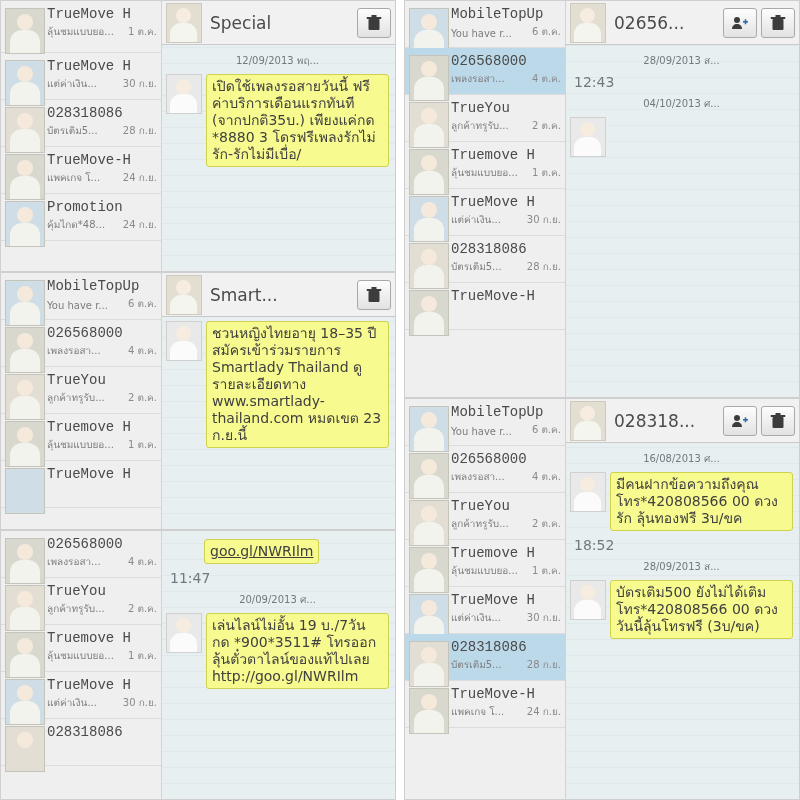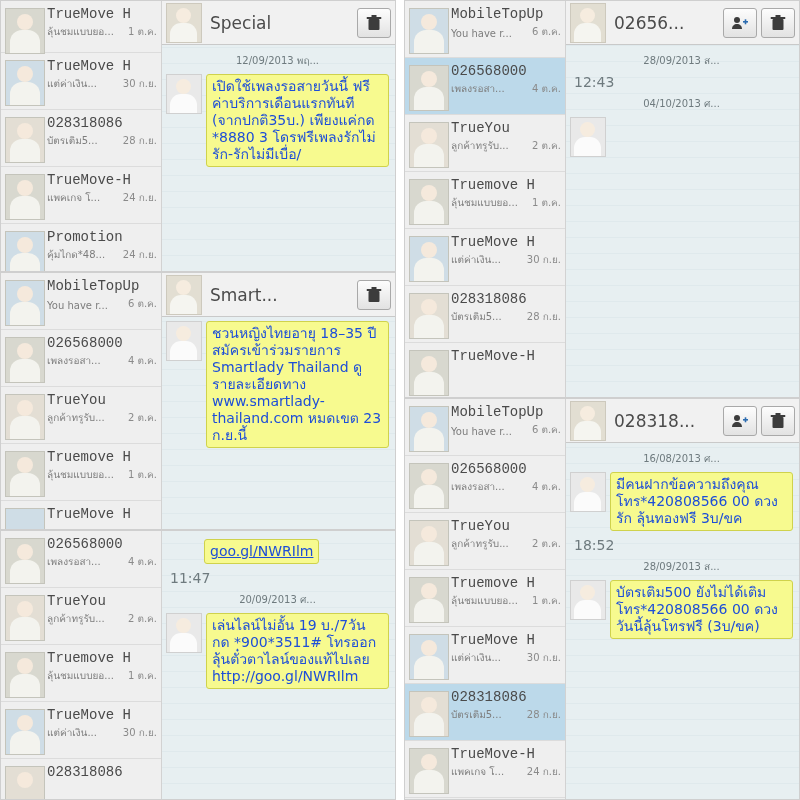--- a/index.html
+++ b/index.html
@@ -3,21 +3,21 @@
 <meta charset="utf-8">
 <style>
   html,body{margin:0;padding:0;background:#ffffff;}
   body{width:800px;height:800px;font-family:"DejaVu Sans","Liberation Sans",sans-serif;overflow:hidden;}
   .stage{position:relative;width:800px;height:800px;}
   .panel{position:absolute;background:#ffffff;border:1px solid #cfcfcf;overflow:hidden;box-sizing:border-box;}
   .panel-inner{display:flex;width:100%;height:100%;}
 
   
   .convlist{width:160px;flex:0 0 160px;background:#efefef;border-right:1px solid #d2d2d2;overflow:hidden;}
-  .conv{position:relative;height:57px;border-bottom:1px solid #dcdcdc;padding:3px 4px 0 46px;box-sizing:border-box;}
+  .conv{position:relative;height:47px;border-bottom:1px solid #dcdcdc;padding:3px 4px 0 46px;box-sizing:border-box;}
   .conv.sel{background:#bcd9ea;}
   .conv .av{position:absolute;left:4px;top:7px;width:38px;height:44px;background:#d8d8cf;border:1px solid #c4c4bb;overflow:hidden;}
   .conv .av.b{background:#cfdde6;}
   .conv .av.c{background:#e3ded4;}
   .conv .av .head{position:absolute;left:11px;top:5px;width:16px;height:16px;border-radius:50%;background:#f5e9dc;}
   .conv .av .body{position:absolute;left:4px;top:21px;width:30px;height:24px;border-radius:12px 12px 0 0;background:#f3f3ee;}
   .conv .name{font-size:14px;color:#4a4a4a;line-height:20px;white-space:nowrap;overflow:hidden;font-family:Liberation Mono, monospace;}
   .conv .row2{display:flex;justify-content:space-between;align-items:flex-end;margin-top:0;}
   .conv .snip{font-size:10px;color:#7d7d7d;white-space:nowrap;overflow:hidden;}
   .conv .date{font-size:10px;color:#8a8a8a;white-space:nowrap;padding-left:4px;}
@@ -34,21 +34,21 @@
   .thead .title{flex:1;font-size:17px;color:#4b4b4b;padding-left:8px;white-space:nowrap;overflow:hidden;}
   .btn{width:32px;height:28px;border:1px solid #a9a9a9;border-radius:3px;background:linear-gradient(#fdfdfd,#e2e2e2);margin-left:4px;position:relative;flex:0 0 32px;}
   .btn svg{position:absolute;left:50%;top:50%;transform:translate(-50%,-50%);}
   .tbody{position:absolute;top:44px;left:0;right:0;bottom:0;padding:4px 6px 0 4px;box-sizing:border-box;}
   .daterow{text-align:center;font-size:10px;color:#6e7a7e;margin:4px 0 6px 0;}
   .timerow{font-size:14px;color:#6e7a7e;margin:2px 0 6px 4px;}
   .msg{display:flex;align-items:flex-start;margin-bottom:6px;}
   .msg .av{width:34px;height:38px;background:#e9e9e9;border:1px solid #d0d0d0;position:relative;flex:0 0 34px;overflow:hidden;margin-right:4px;}
   .msg .av .head{position:absolute;left:9px;top:4px;width:15px;height:15px;border-radius:50%;background:#f6ecdf;}
   .msg .av .body{position:absolute;left:3px;top:19px;width:27px;height:20px;border-radius:11px 11px 0 0;background:#fbfbfb;}
-  .bubble{background:#f7fa8f;border:1px solid #cfd24c;border-radius:3px;padding:3px 5px;font-size:14px;line-height:17px;color:#1d4ed8;max-width:205px;word-wrap:break-word;font-family:"DejaVu Sans",sans-serif;}
+  .bubble{background:#f7fa8f;border:1px solid #cfd24c;border-radius:3px;padding:3px 5px;font-size:14px;line-height:17px;color:#404040;max-width:205px;word-wrap:break-word;font-family:"DejaVu Sans",sans-serif;}
   .bubble .u{text-decoration:underline;}
 
   
   #p1{left:0;top:0;width:396px;height:272px;}
   #p2{left:0;top:272px;width:396px;height:258px;}
   #p3{left:0;top:530px;width:396px;height:270px;}
   #p4{left:404px;top:0;width:396px;height:398px;}
   #p5{left:404px;top:398px;width:396px;height:402px;}
   #p1 .convlist .conv:first-child{height:52px;}
 </style>

